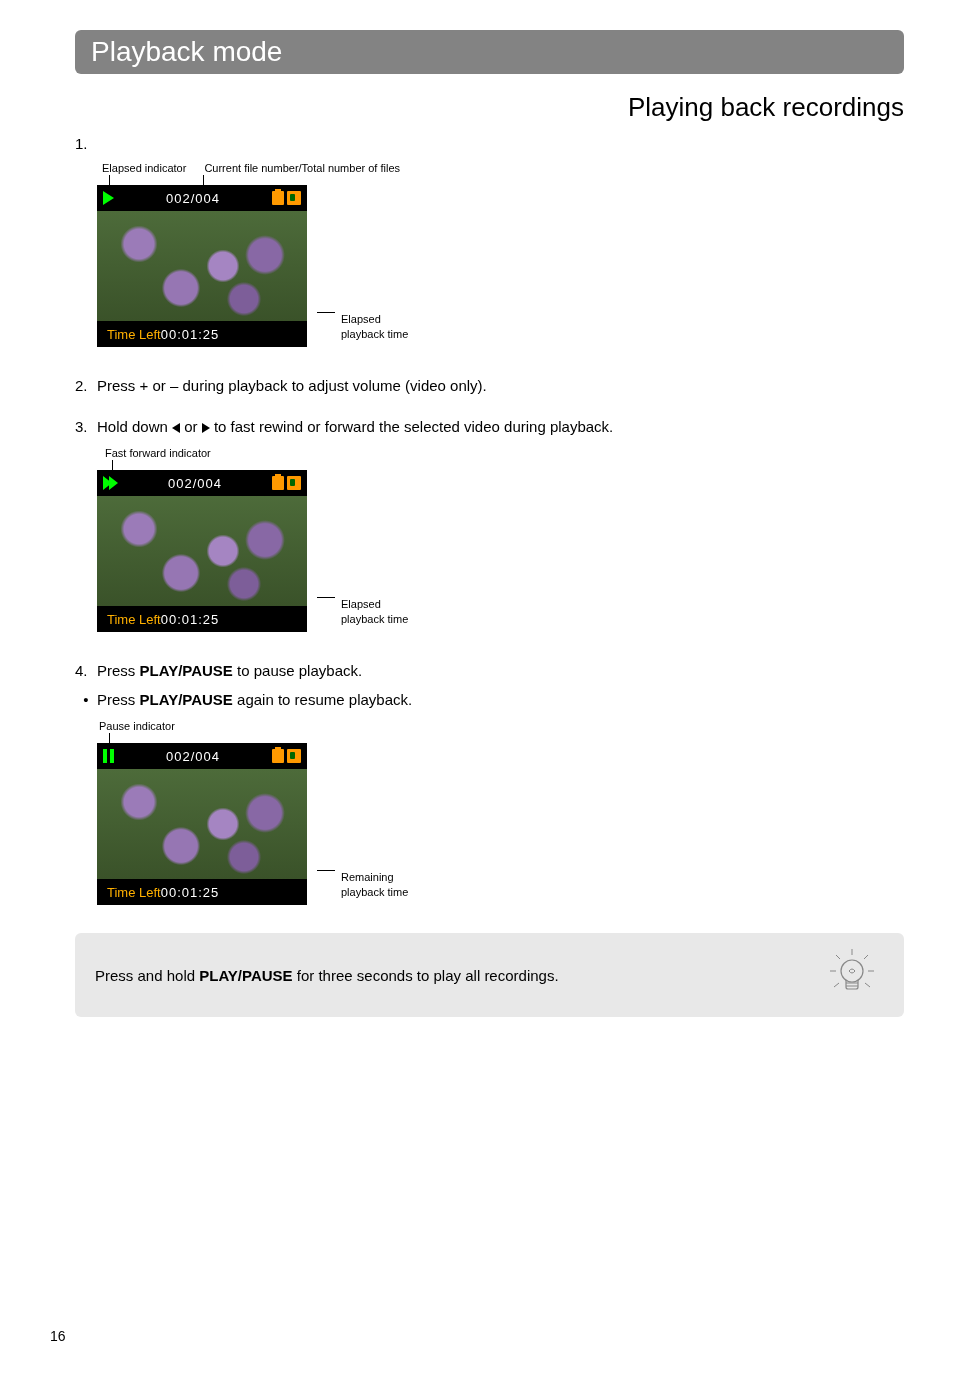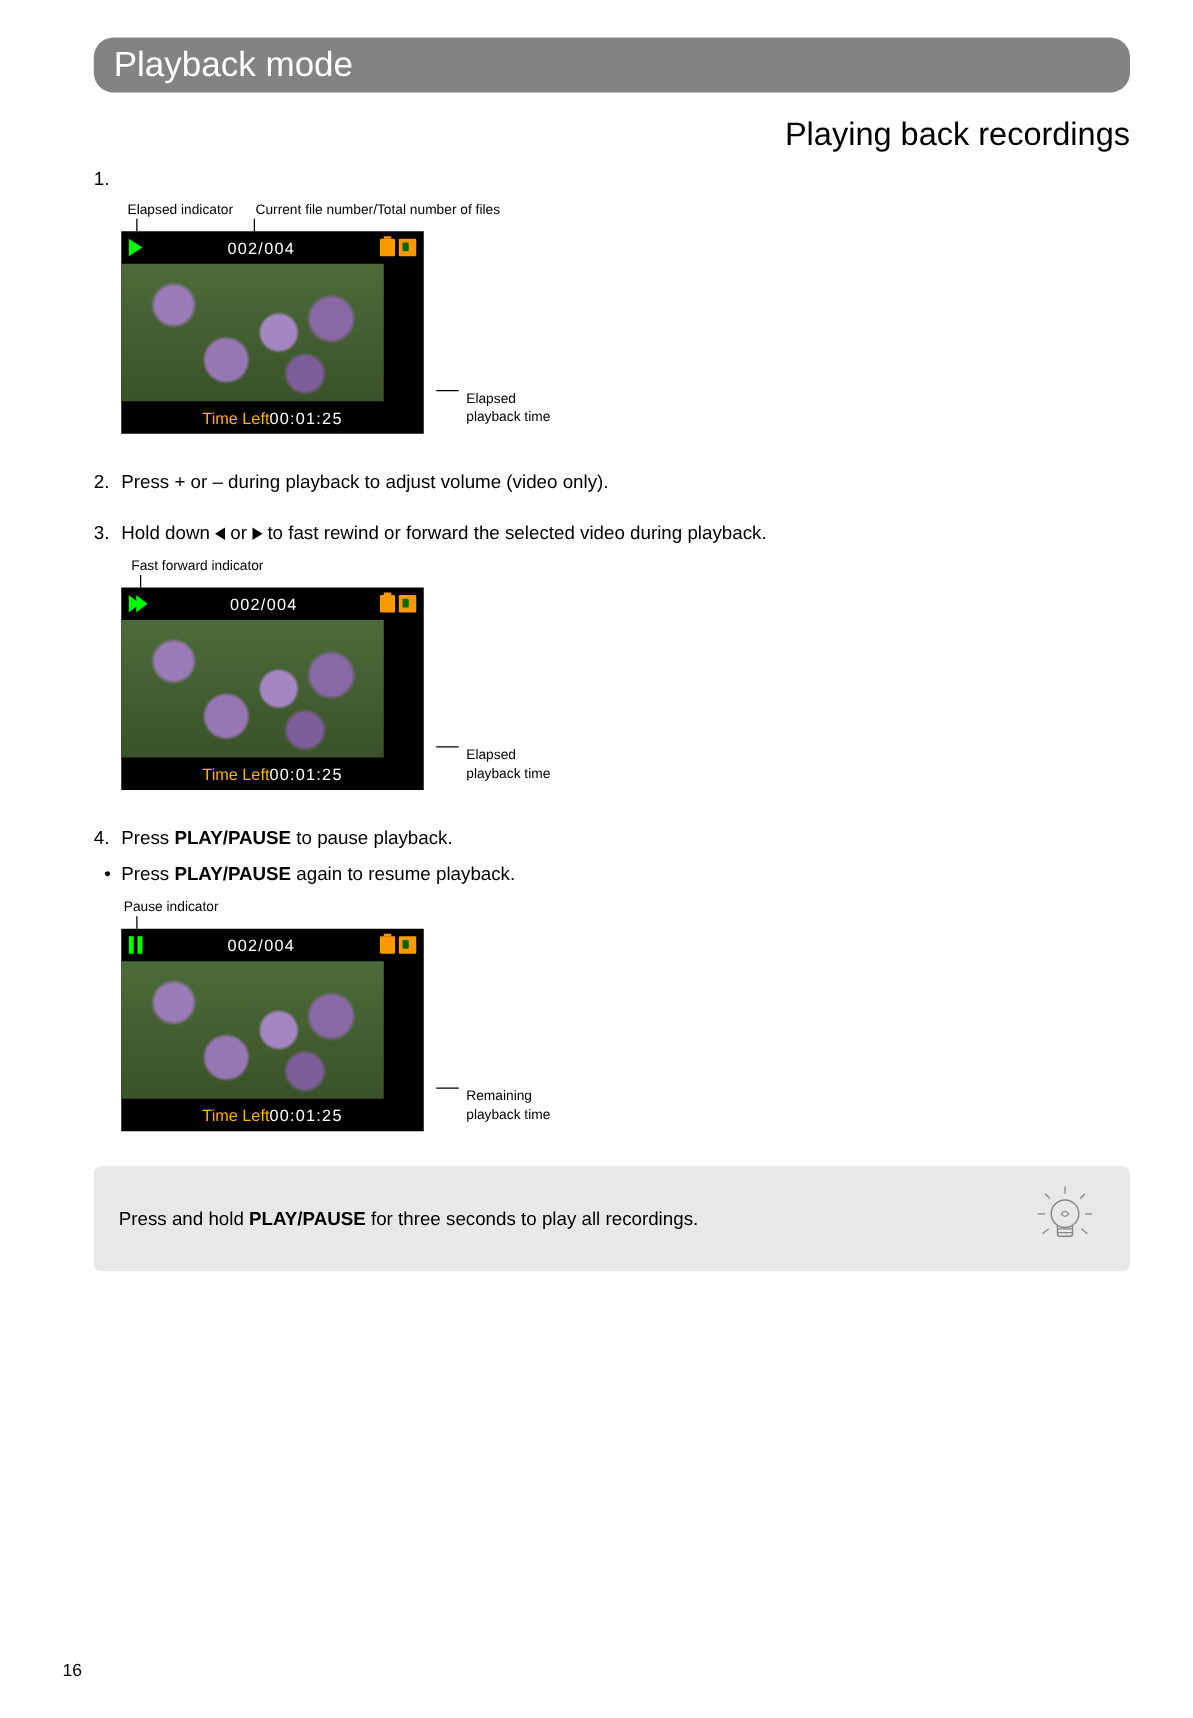--- a/index.html
+++ b/index.html
@@ -7,21 +7,21 @@
     font-family: "Helvetica Neue", Arial, sans-serif;
     width: 954px;
     height: 1374px;
     background: #fff;
     color: #000;
     position: relative;
     padding: 30px 50px 30px 75px;
   }
   .header-bar {
     background: #838383;
-    border-radius: 16px;
+    border-radius: 6px;
     padding: 6px 16px;
     margin-bottom: 18px;
   }
   .header-bar h1 {
     color: #fff;
     font-size: 28px;
     font-weight: 500;
   }
   .section-title {
     font-size: 26px;
@@ -67,21 +67,21 @@
   .tick {
     width: 1px;
     background: #000;
     height: 10px;
   }
   .screen-container {
     display: flex;
     align-items: flex-end;
   }
   .screen {
-    width: 242px;
+    width: 210px;
     background: #000;
     position: relative;
   }
   .screen-top {
     display: flex;
     align-items: center;
     height: 26px;
     padding: 0 6px;
     gap: 6px;
   }
@@ -158,21 +158,21 @@
       radial-gradient(circle at 20% 30%, #9b7bb8 0 8%, transparent 10%),
       radial-gradient(circle at 60% 50%, #a585c2 0 10%, transparent 12%),
       radial-gradient(circle at 80% 40%, #8868a5 0 9%, transparent 11%),
       radial-gradient(circle at 40% 70%, #9676b3 0 11%, transparent 13%),
       radial-gradient(circle at 70% 80%, #7d5e99 0 8%, transparent 10%),
       linear-gradient(#4d6b3a, #3a5229);
   }
   .screen-bot {
     display: flex;
     align-items: center;
-    justify-content: center;
+    justify-content: flex-start;
     height: 26px;
     padding: 0 10px;
   }
   .tl {
     color: #ffb000;
     font-size: 13px;
   }
   .time {
     color: #fff;
     font-size: 13px;

